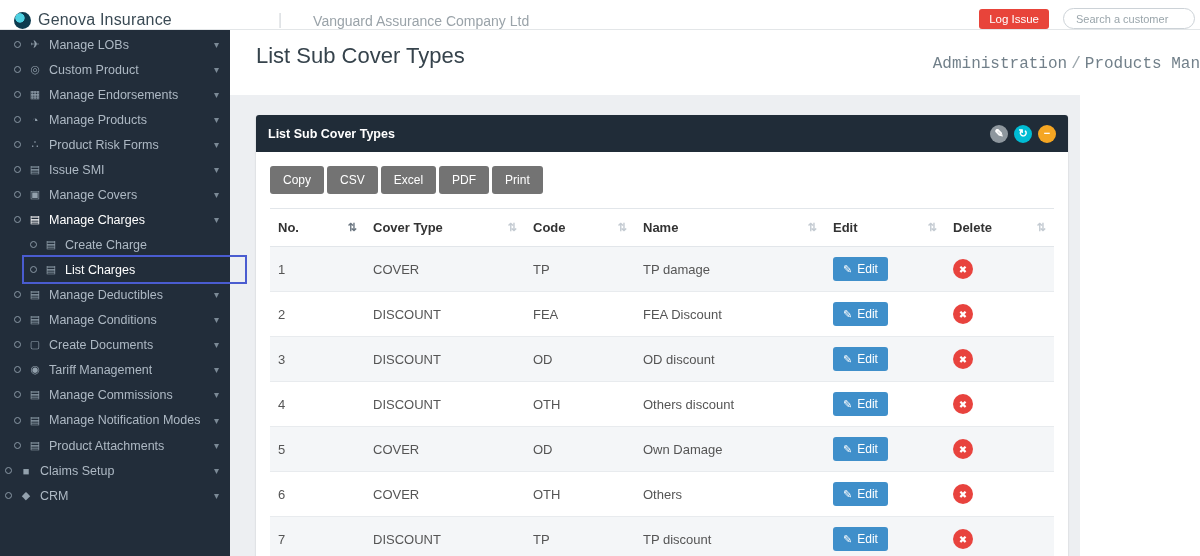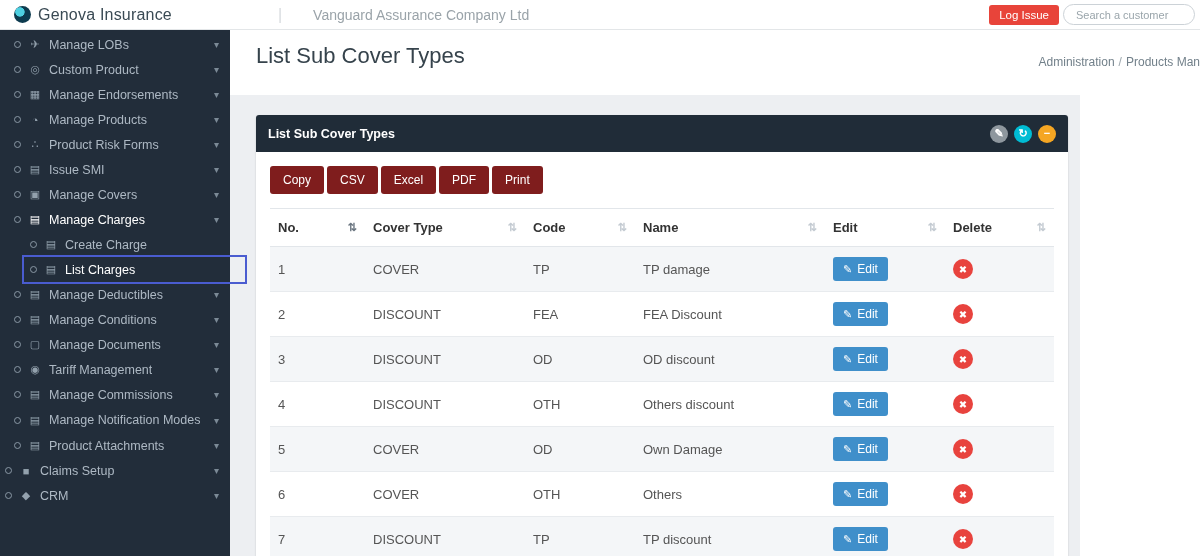--- a/index.html
+++ b/index.html
@@ -1,28 +1,28 @@
 <!DOCTYPE html>
 <html><head>
 <meta charset="utf-8">
 <style>
   * { margin:0; padding:0; box-sizing:border-box; }
   body { font-family:"Liberation Sans", sans-serif; background:#fff; }
   .screen { position:relative; width:1200px; height:556px; overflow:hidden; background:#fff; }
 
   
   .top-header { position:absolute; top:0; left:0; right:0; height:30px; background:#fff;
-    border-bottom:1px solid #e3e6e8; display:flex; align-items:center; padding-left:14px; z-index:8; }
+    border-bottom:1px solid #e3e6e8; display:flex; align-items:flex-end; padding-left:14px; z-index:8; }
   .brand-wrap { display:flex; align-items:center; gap:7px; }
   .brand-logo { width:17px; height:17px; border-radius:50%;
     background:radial-gradient(circle at 35% 35%, #4dd0e1 0 28%, #0d3b4f 32%); flex:0 0 auto; }
   .brand { font-size:16px; color:#3a4a54; font-weight:500; letter-spacing:.2px; }
   .hdr-divider { color:#d7dbde; margin:0 14px 0 106px; font-size:16px; }
   .company { color:#9aa3a9; font-size:14px;margin-left:17px; }
-  .header-right { margin-left:auto; display:flex; align-items:center; gap:4px; padding-right:5px; }
+  .header-right { margin-left:auto; display:flex; align-items:center; gap:14px; padding-right:5px; }
   .log-issue { background:#e8443a; color:#fff; border:none; border-radius:3px; font-size:11.5px;
     padding:4px 10px; cursor:pointer; font-family:inherit; }
   .cust-search { width:132px; height:21px; border:1px solid #ccd2d7; border-radius:11px;
     font-size:11px; padding:0 12px; color:#6c777e; outline:none; font-family:inherit; }
   .cust-search::placeholder { color:#9aa5ab; }
 
   
   .sidebar { position:absolute; top:30px; left:0; bottom:0; width:230px; background:#222d3a; z-index:9; }
   .side-menu { padding-top:2px; }
   .side-item { position:relative; display:flex; align-items:center; gap:7px; padding:5px 6px 5px 14px;
@@ -37,42 +37,42 @@
   .side-item.open .side-label, .side-item.open .s-icon { color:#fff; }
   .side-item.active .side-label { color:#fff; }
   .side-item.active::after { content:""; position:absolute; left:22px; right:-17px; top:-2px; bottom:-2px;
     border:2px solid #4a5cd0; pointer-events:none; }
 
   
   .main { position:absolute; top:30px; left:230px; right:0; bottom:0; background:#fff; }
   .content-header { display:flex; justify-content:space-between; align-items:flex-start;
     padding:13px 0 0 26px; height:65px; }
   .page-title { font-size:22px; font-weight:400; color:#36434c; }
-  .breadcrumb { font-size:12px; color:#72808a; white-space:nowrap; margin-top:12px; }
+  .breadcrumb { font-size:16px; color:#72808a; white-space:nowrap; margin-top:12px;font-family:Liberation Mono, monospace; }
   .breadcrumb .sep { margin:0 4px; color:#9aa5ab; }
   .breadcrumb .bc-link { cursor:pointer; }
 
   .content-bg { position:absolute; top:65px; left:0; width:850px; bottom:0; background:#edeff2; }
 
   
   .panel { margin:20px 12px 0 26px; background:#fff; border-radius:3px 3px 0 0;
     box-shadow:0 1px 2px rgba(0,0,0,.18); }
   .panel-head { background:#202c38; color:#fff; font-size:12.5px; font-weight:700;
     padding:0 12px; height:37px; display:flex; align-items:center; border-radius:3px 3px 0 0; }
   .panel-tools { margin-left:auto; display:flex; gap:6px; }
   .tool { width:18px; height:18px; border-radius:50%; color:#fff; font-size:11px; line-height:1;
     display:flex; align-items:center; justify-content:center; cursor:pointer; }
   .tool.gray { background:#8e979e; }
   .tool.teal { background:#00bcd4; }
   .tool.orange { background:#f5a623; }
 
   .panel-body { padding:14px 14px 0; }
   .table-controls { display:flex; justify-content:space-between; align-items:center; margin-bottom:14px; }
   .dt-buttons { display:flex; gap:3px; }
-  .dt-btn { background:#7f1d1d; color:#fff; border:none; border-radius:3px; font-size:12px;
+  .dt-btn { background:#737373; color:#fff; border:none; border-radius:3px; font-size:12px;
     padding:7px 13px; cursor:pointer; font-family:inherit; }
   .dt-search { display:flex; align-items:center; gap:7px; }
   .dt-search label { font-size:13px; color:#333; }
   .dt-search input { width:188px; height:29px; border:1px solid #a9b1bb; border-radius:3px;
     padding:0 8px; font-size:13px; outline:none; font-family:inherit; }
 
   table { width:100%; border-collapse:collapse; font-size:13px; color:#555; }
   th { text-align:left; font-weight:700; color:#333; padding:11px 8px;
     border-top:1px solid #e2e6ea; border-bottom:1px solid #e2e6ea; cursor:pointer; }
   th .sort { float:right; color:#c4cbd2; font-size:11px; margin-top:1px; }
@@ -191,21 +191,21 @@
   <div class="side-item lvl-1">
     <span class="dot"></span>
     <span class="s-icon">▤</span>
     <span class="side-label">Manage Conditions</span>
     <span class="caret">▾</span>
   </div>
 
   <div class="side-item lvl-1">
     <span class="dot"></span>
     <span class="s-icon">▢</span>
-    <span class="side-label">Manage Documents</span>
+    <span class="side-label">Create Documents</span>
     <span class="caret">▾</span>
   </div>
 
   <div class="side-item lvl-1">
     <span class="dot"></span>
     <span class="s-icon">◉</span>
     <span class="side-label">Tariff Management</span>
     <span class="caret">▾</span>
   </div>
 

